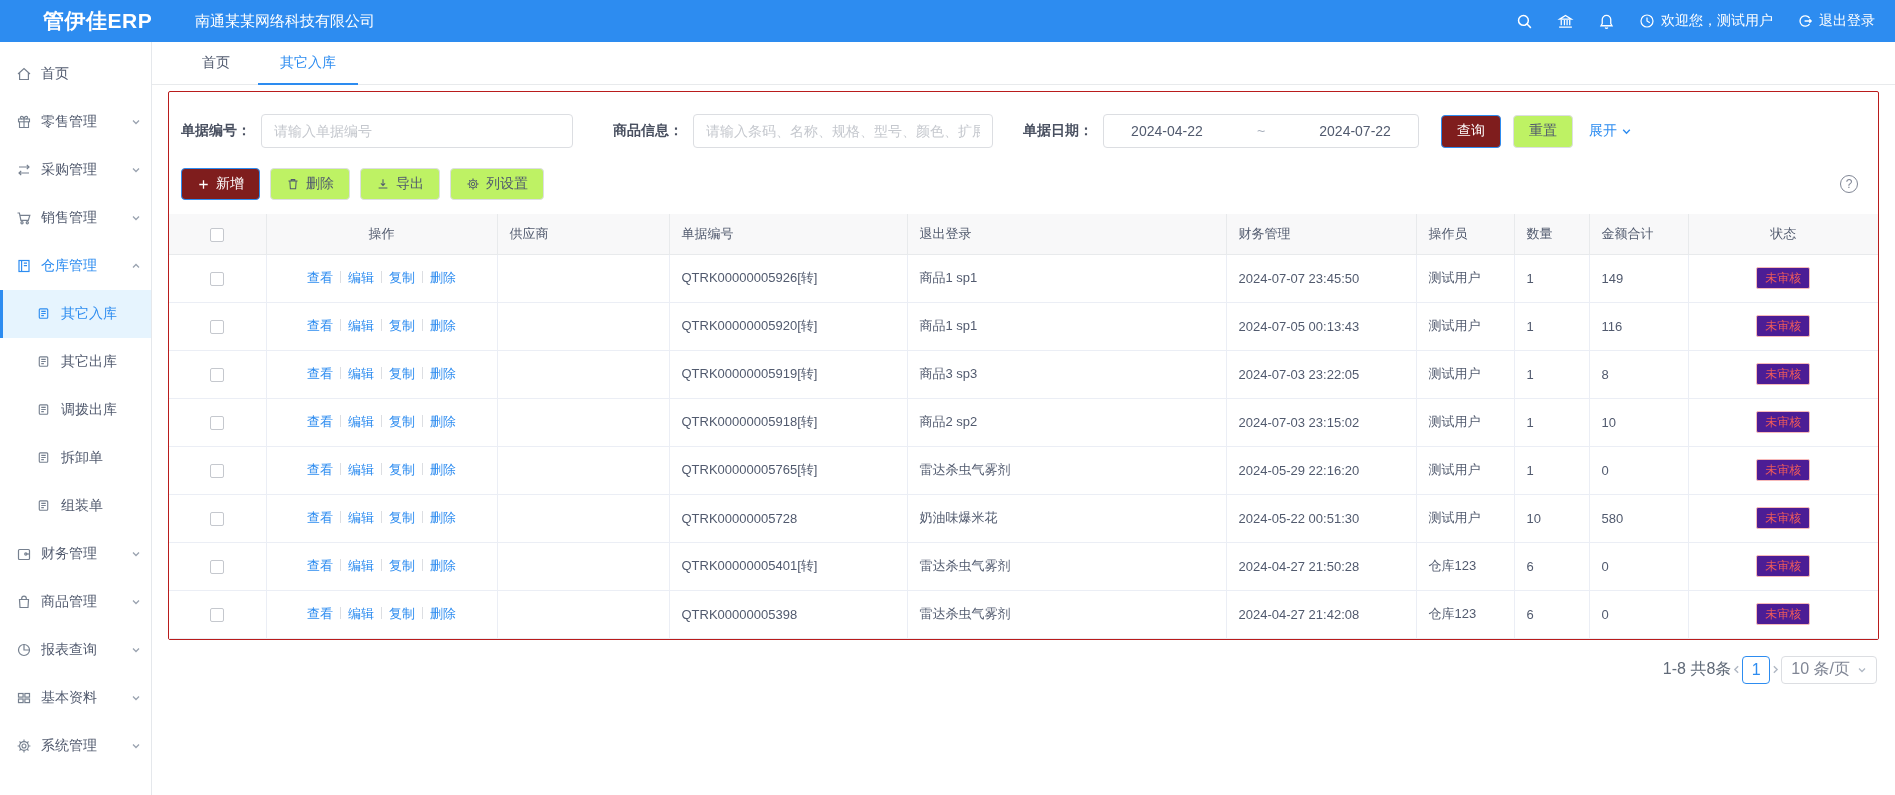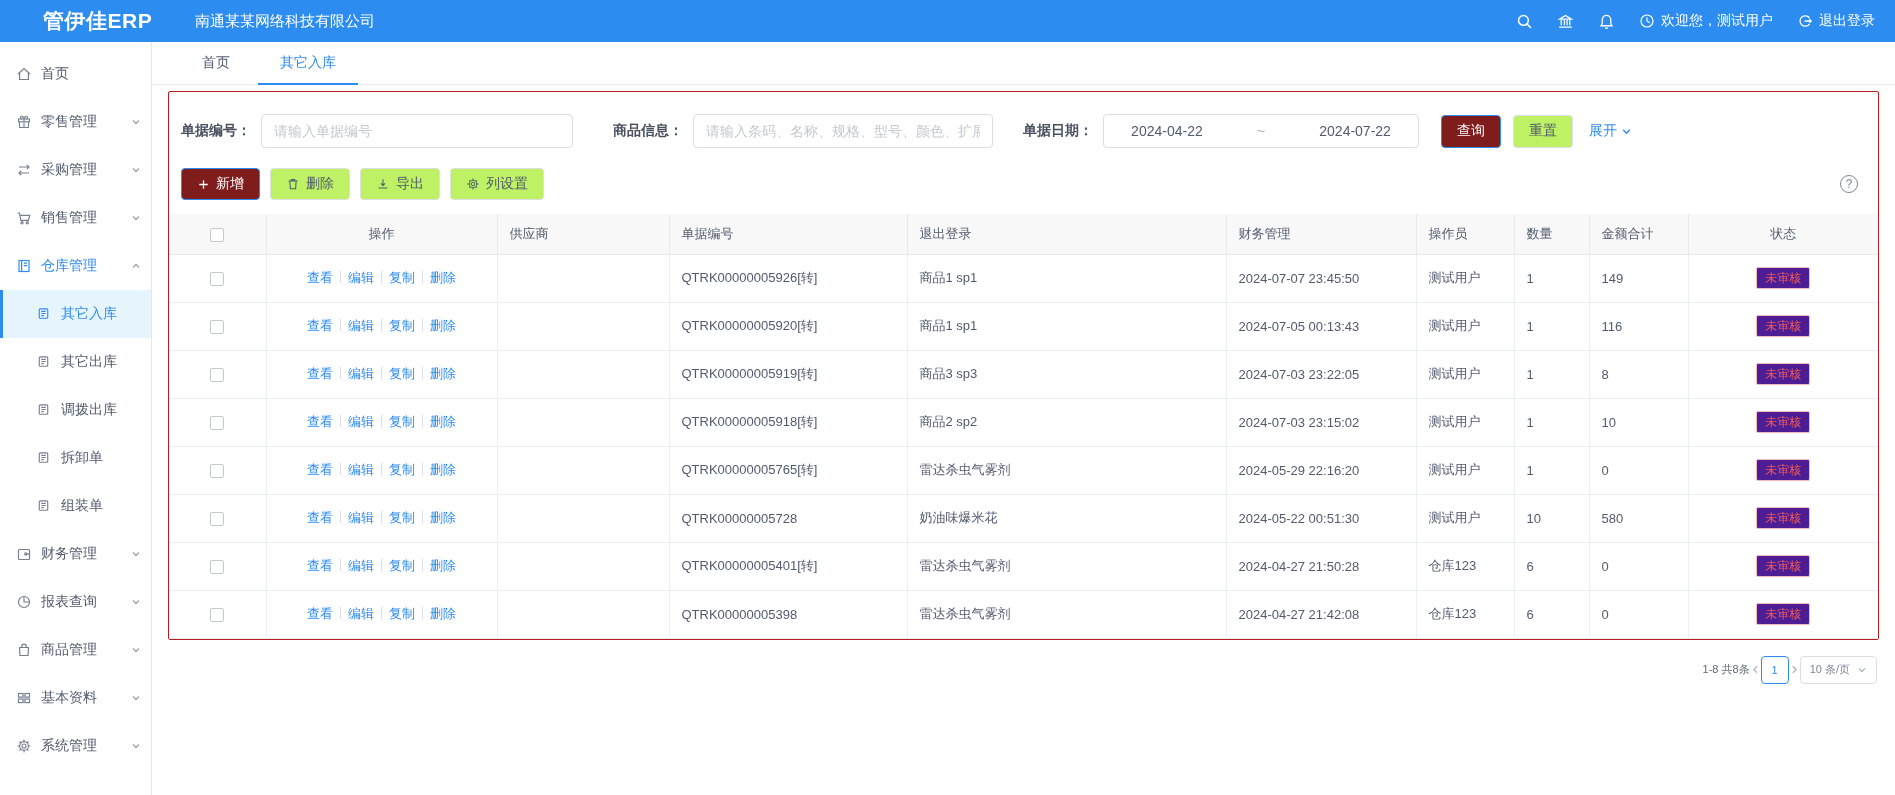--- a/index.html
+++ b/index.html
@@ -61,21 +61,21 @@
   th:first-child, td:first-child { border-left:none; }
   th:last-child, td:last-child { border-right:none; }
   th { border-top:none; }
   .c-center { text-align:center; }
   .checkbox { display:inline-block; width:14px; height:14px; border:1px solid #c5c8ce; border-radius:2px; background:#fff; vertical-align:middle; cursor:pointer; }
   .act-link { color:#2d8cf0; cursor:pointer; text-decoration:none; }
   .sep { display:inline-block; width:1px; height:12px; background:#dcdee2; margin:0 7px; vertical-align:-1px; }
   .badge { display:inline-block; padding:3px 8px; font-size:12px; color:#ed5a5a; background:#4c1d95; border:1px solid #f7baba; border-radius:2px; line-height:1.2; }
 
   
-  .pagination { margin-top:16px; display:flex; justify-content:flex-end; align-items:center; font-size:11px; color:#606a78; padding-right:2px; }
+  .pagination { margin-top:16px; display:flex; justify-content:flex-end; align-items:center; font-size:16px; color:#606a78; padding-right:2px; }
   .pg-arrow { color:#b0b8c4; cursor:pointer; display:flex; align-items:center; }
   .pg-num { width:28px; height:28px; border:1px solid #2d8cf0; border-radius:4px; color:#2d8cf0; background:#fff; display:flex; align-items:center; justify-content:center; cursor:pointer; }
   .pg-size { height:28px; border:1px solid #dcdee2; border-radius:4px; padding:0 9px; display:flex; align-items:center; gap:7px; color:#808695; cursor:pointer; }
 </style>
 </head>
 <body>
 
 <header class="topbar">
   <div class="logo">管伊佳ERP</div>
   <div class="company">南通某某网络科技有限公司</div>
@@ -241,39 +241,39 @@
       <span>财务管理</span>
       <span class="chev">
           <svg width="10" height="10" viewBox="0 0 10 10" fill="none" stroke="currentColor" stroke-width="1.3">
             <path d="M2 3.5 L5 6.5 L8 3.5"></path>
           </svg>
         </span>
     </div>
     <div class="side-item">
       <span class="sicon">
           <svg width="16" height="16" viewBox="0 0 16 16" fill="none" stroke="currentColor" stroke-width="1.2">
+            <path d="M3.5 5.5 H12.5 L12 13.5 H4 Z"></path>
+            <path d="M5.7 5.5 V4.4 a2.3 2.3 0 0 1 4.6 0 V5.5"></path>
+          </svg>
+        </span>
+      <span>商品管理</span>
+      <span class="chev">
+          <svg width="10" height="10" viewBox="0 0 10 10" fill="none" stroke="currentColor" stroke-width="1.3">
+            <path d="M2 3.5 L5 6.5 L8 3.5"></path>
+          </svg>
+        </span>
+    </div>
+    <div class="side-item">
+      <span class="sicon">
+          <svg width="16" height="16" viewBox="0 0 16 16" fill="none" stroke="currentColor" stroke-width="1.2">
             <circle cx="8" cy="8" r="5.5"></circle>
             <path d="M8 2.5 V8 H13.5"></path>
           </svg>
         </span>
       <span>报表查询</span>
-      <span class="chev">
-          <svg width="10" height="10" viewBox="0 0 10 10" fill="none" stroke="currentColor" stroke-width="1.3">
-            <path d="M2 3.5 L5 6.5 L8 3.5"></path>
-          </svg>
-        </span>
-    </div>
-    <div class="side-item">
-      <span class="sicon">
-          <svg width="16" height="16" viewBox="0 0 16 16" fill="none" stroke="currentColor" stroke-width="1.2">
-            <path d="M3.5 5.5 H12.5 L12 13.5 H4 Z"></path>
-            <path d="M5.7 5.5 V4.4 a2.3 2.3 0 0 1 4.6 0 V5.5"></path>
-          </svg>
-        </span>
-      <span>商品管理</span>
       <span class="chev">
           <svg width="10" height="10" viewBox="0 0 10 10" fill="none" stroke="currentColor" stroke-width="1.3">
             <path d="M2 3.5 L5 6.5 L8 3.5"></path>
           </svg>
         </span>
     </div>
     <div class="side-item">
       <span class="sicon">
           <svg width="16" height="16" viewBox="0 0 16 16" fill="none" stroke="currentColor" stroke-width="1.2">
             <rect x="2.5" y="3.5" width="4.6" height="3.6"></rect>

